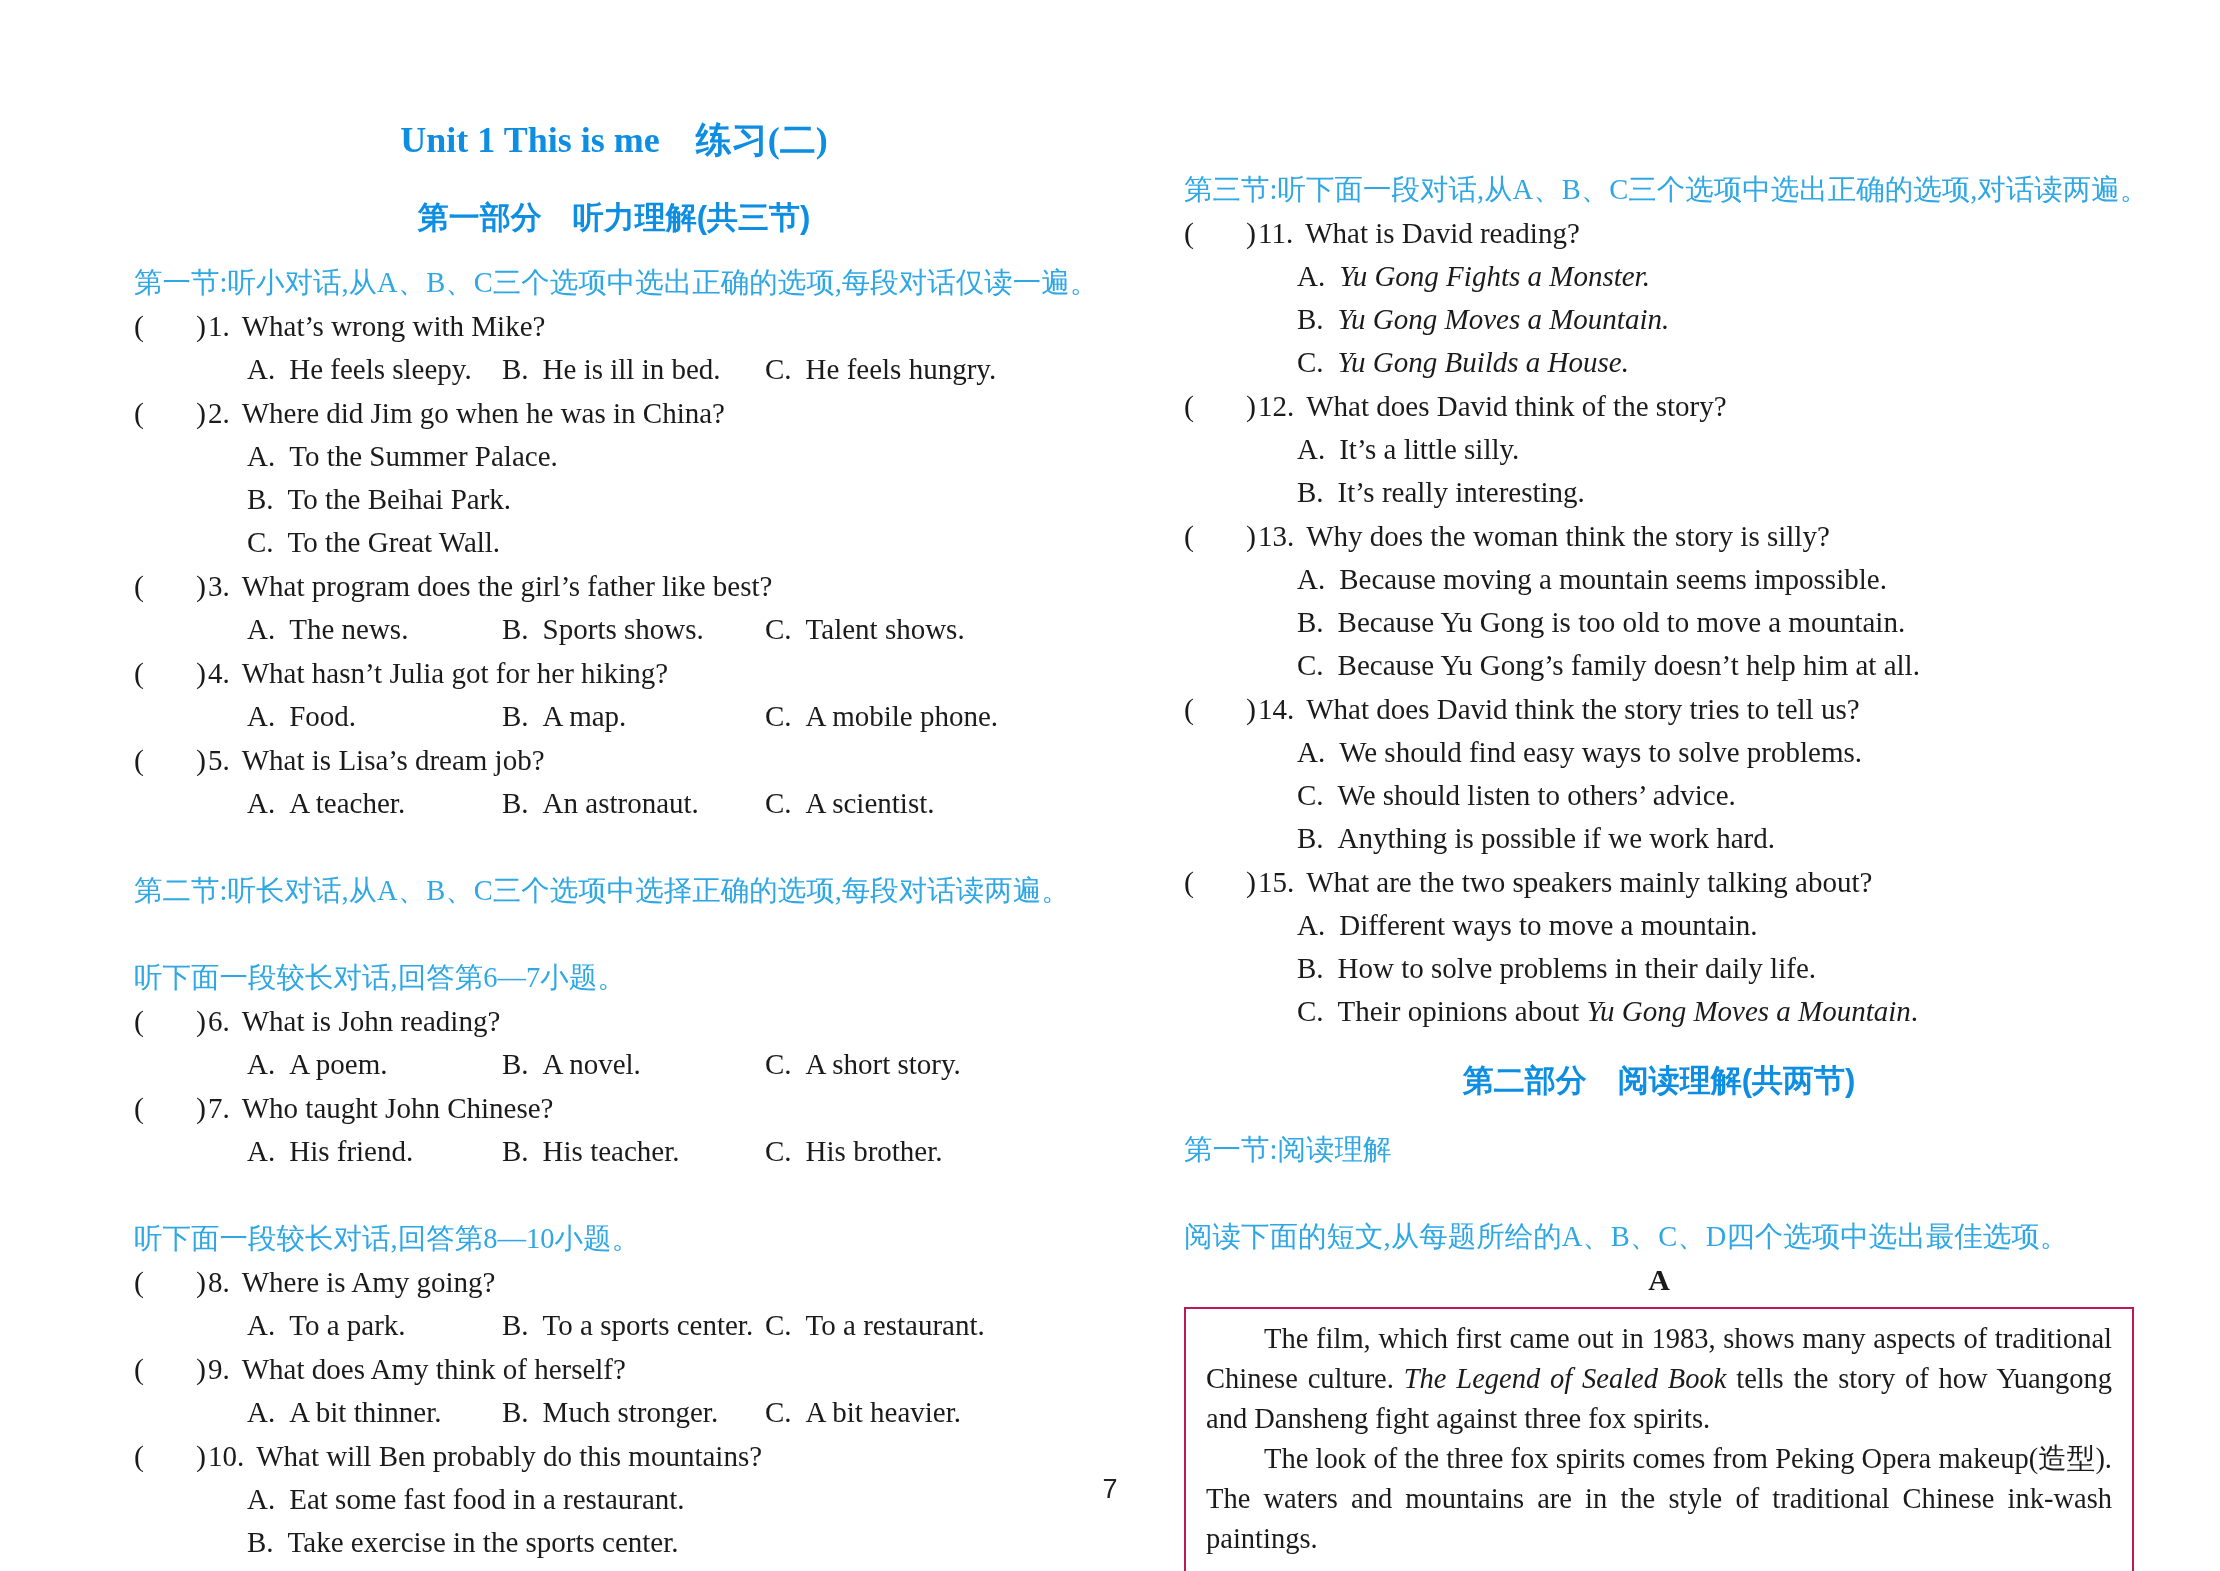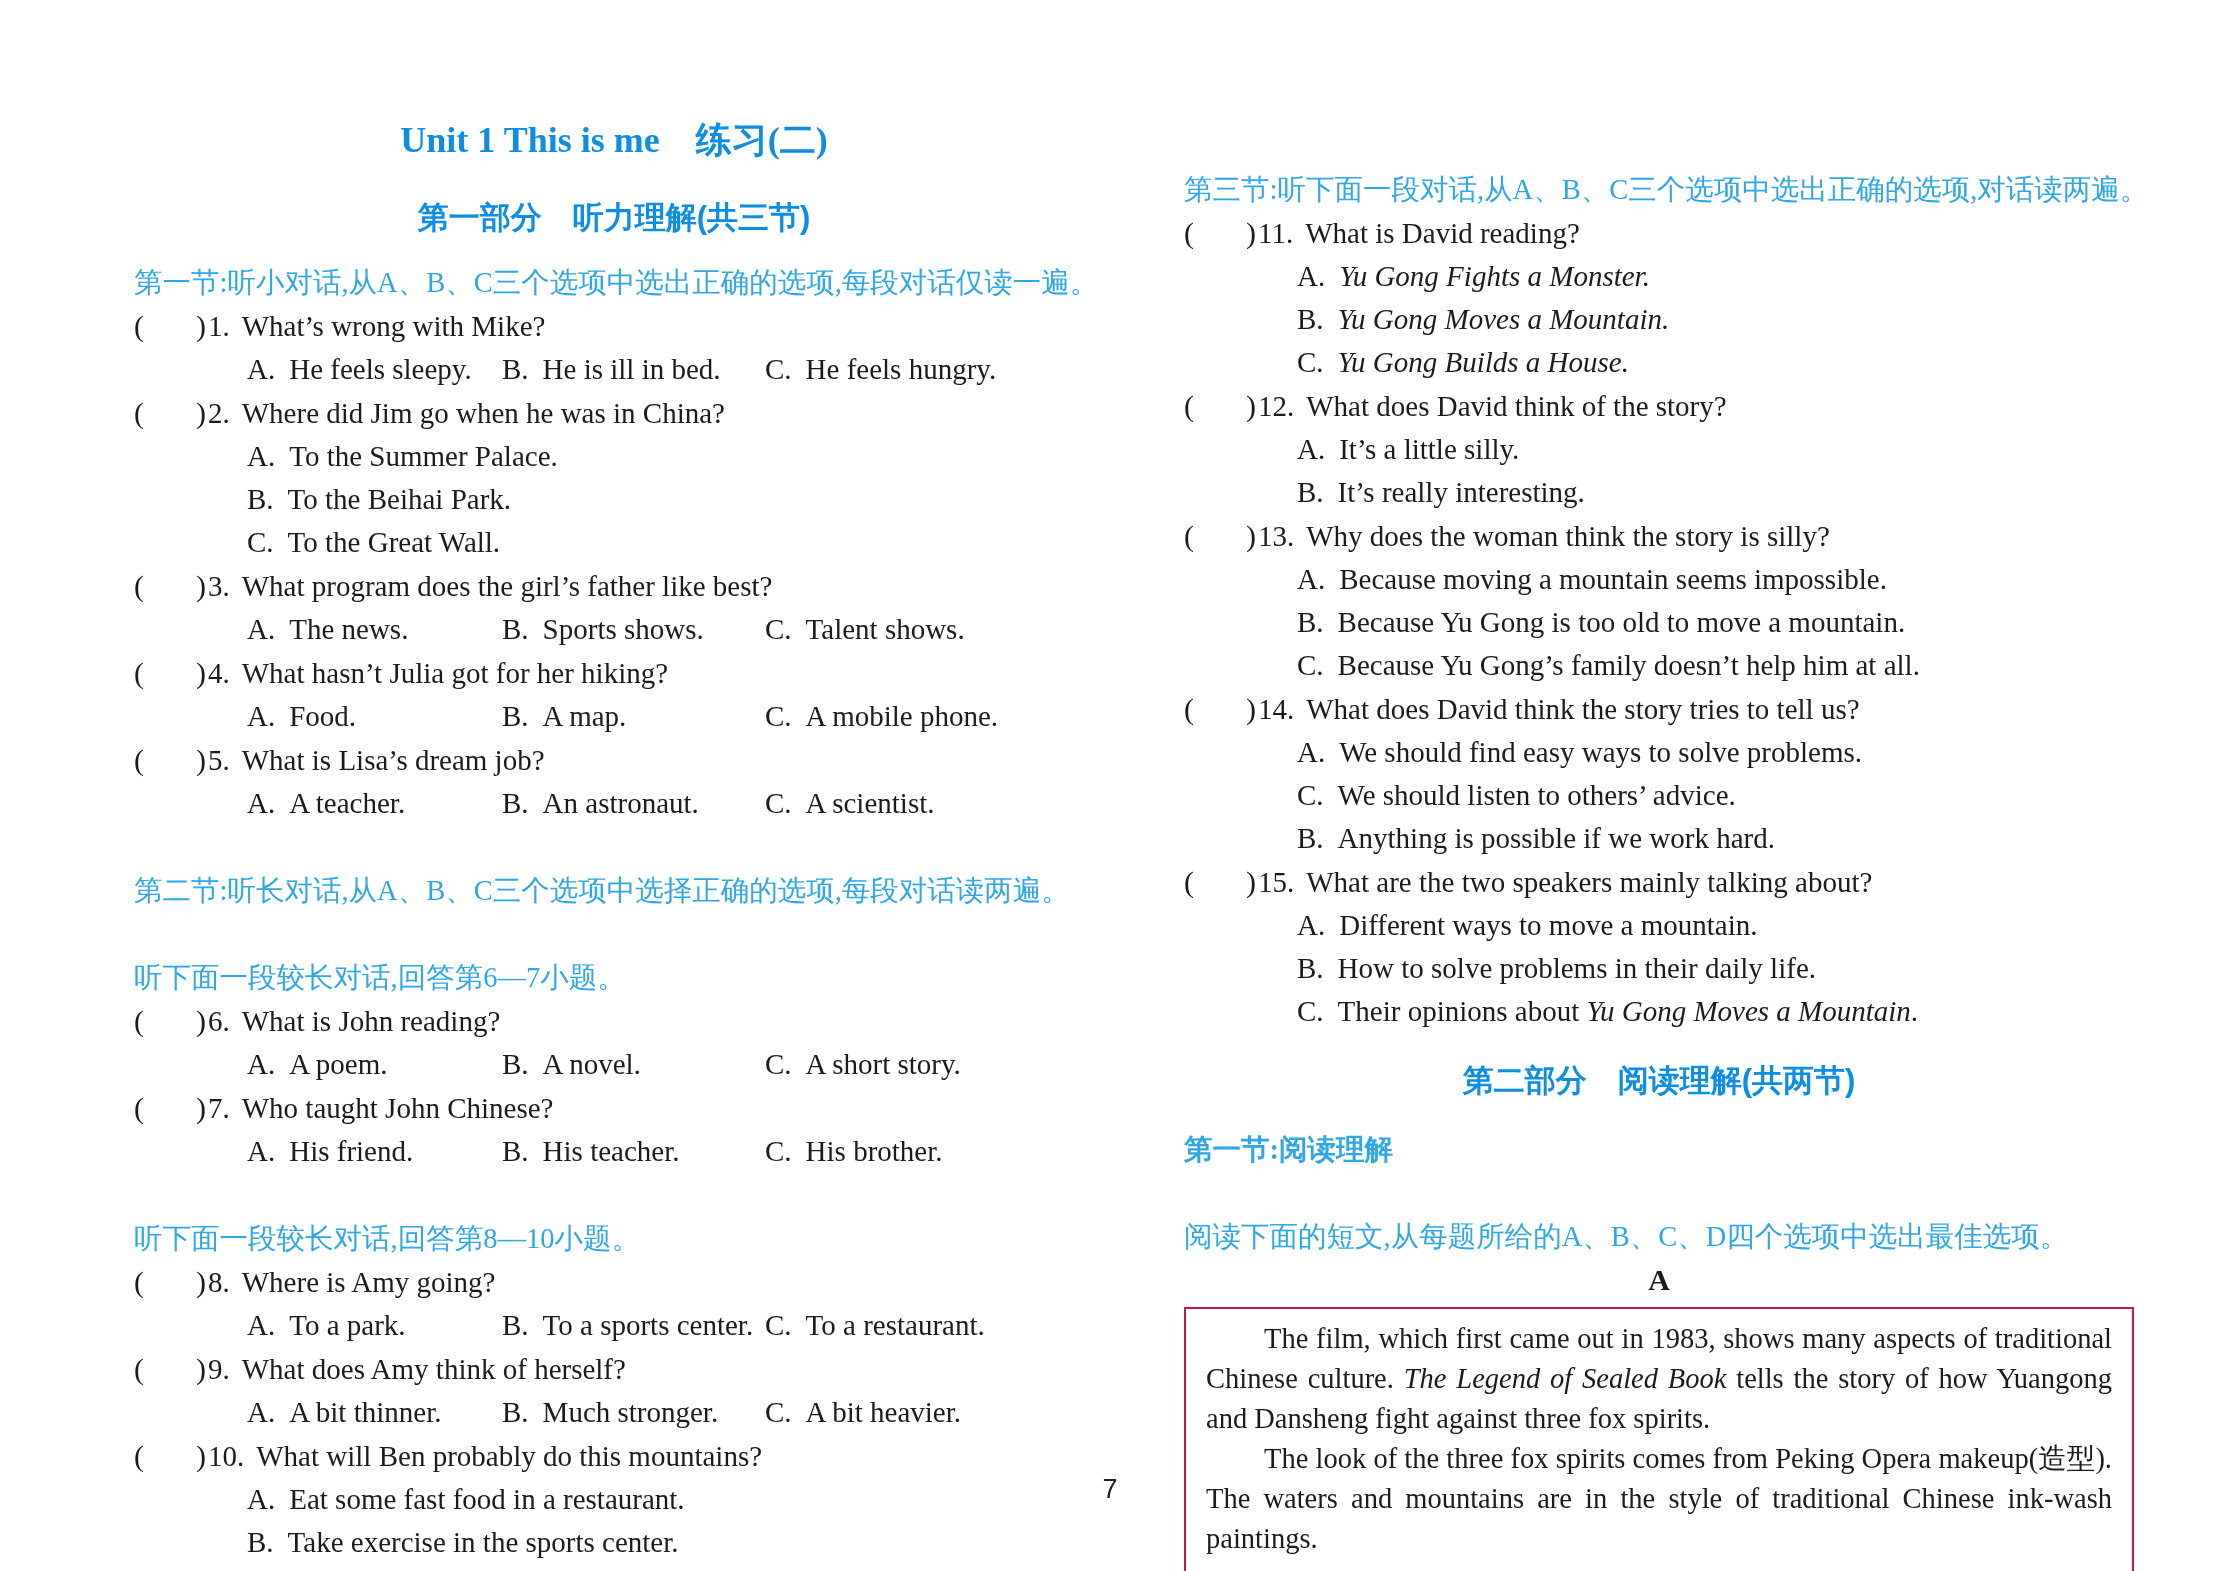--- a/index.html
+++ b/index.html
@@ -28,21 +28,21 @@
   .part-heading{
     text-align:center;font-weight:bold;font-size:31px;line-height:43px;
     color:var(--blue);margin-top:34px;
     font-family:"Liberation Sans","DejaVu Sans",sans-serif;
   }
   .part-heading.part2{margin-top:26px;}
   .instruction{
     color:var(--cyan);font-size:28.5px;line-height:43px;white-space:nowrap;margin-top:44px;
   }
   .instruction.first{margin-top:22px;}
-  .instruction.reading-s1{margin-top:26px;font-weight:bold;}
+  .instruction.reading-s1{margin-top:26px;}
 
   .q-head{line-height:43px;}
   .paren{font-size:30px;}
   .paren-gap{display:inline-block;width:52px;}
   .q-num{margin-left:2px;}
   .q-text{margin-left:12px;}
 
   .opts-row{display:flex;margin-left:113px;line-height:43px;}
   .opt.col-a{width:255px;flex:none;}
   .opt.col-b{width:263px;flex:none;}

